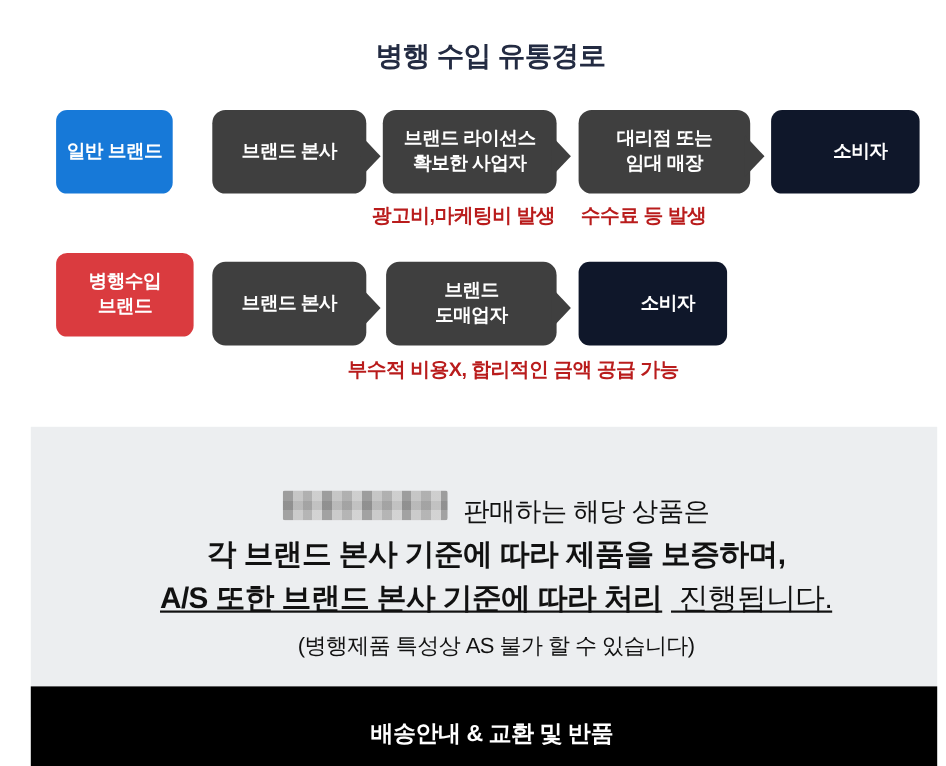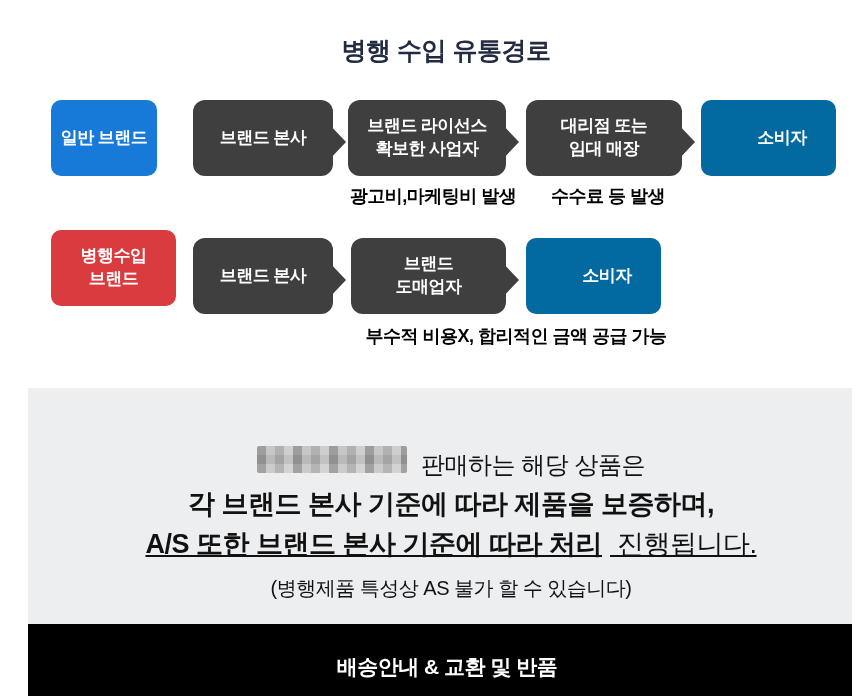--- a/index.html
+++ b/index.html
@@ -35,38 +35,37 @@
     color: #ffffff;
     font-size: 17px;
     font-weight: bold;
     letter-spacing: -0.5px;
     line-height: 1.35;
   }
   .box span { white-space: pre-line; }
   .box.blue  { background: #1779d8; }
   .box.red   { background: #da3b3f; }
   .box.dark  { background: #3f3f3f; border-radius: 12px; }
-  .box.green { background: #0369a1; padding-left: 27px; }
+  .box.green { background: #0f172a; padding-left: 27px; }
   .arrow {
     position: absolute;
     right: -17px;
     top: 50%;
     transform: translateY(-50%);
     width: 0; height: 0;
     border-top: 19px solid transparent;
     border-bottom: 19px solid transparent;
     border-left: 18px solid #3f3f3f;
   }
   .note {
     position: absolute;
-    color: #000000;
+    color: #b91c1c;
     font-size: 18px;
     font-weight: bold;
     letter-spacing: -0.5px;
-    text-align: center;
   }
   .guarantee-panel {
     position: absolute;
     top: 372px; left: 12px;
     width: 838px; height: 264px;
     background: #eceef0;
   }
   .g-line {
     position: absolute;
     left: 0; width: 100%;

